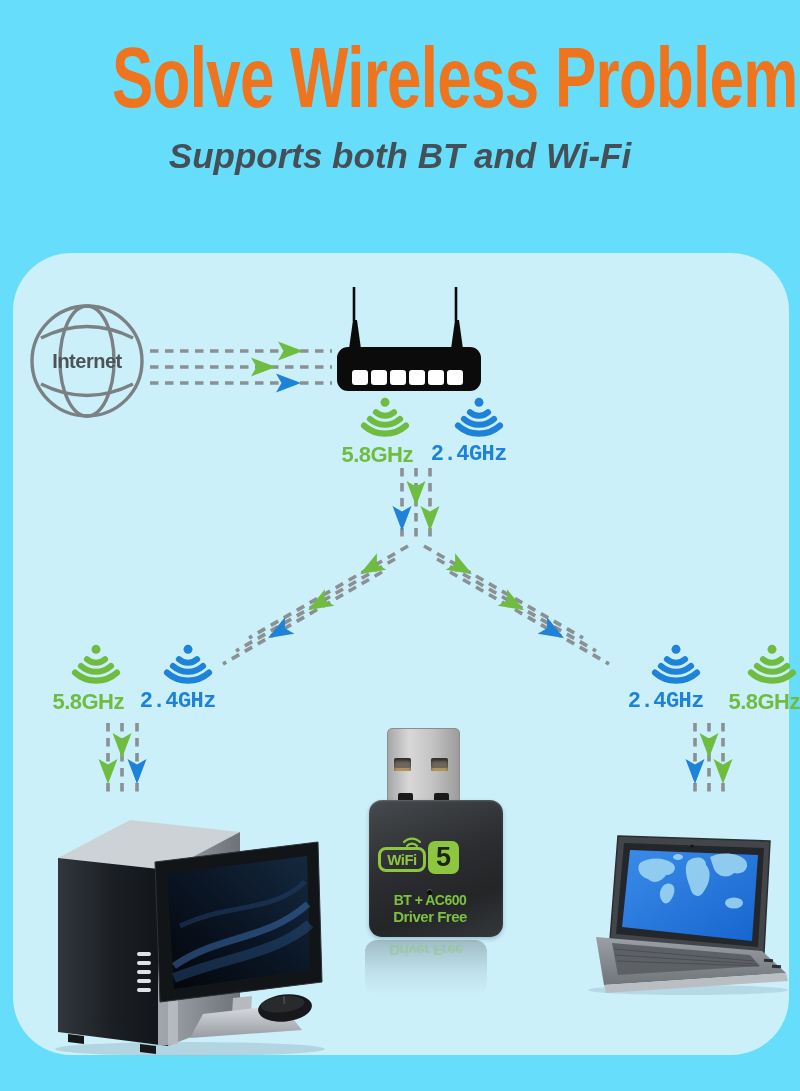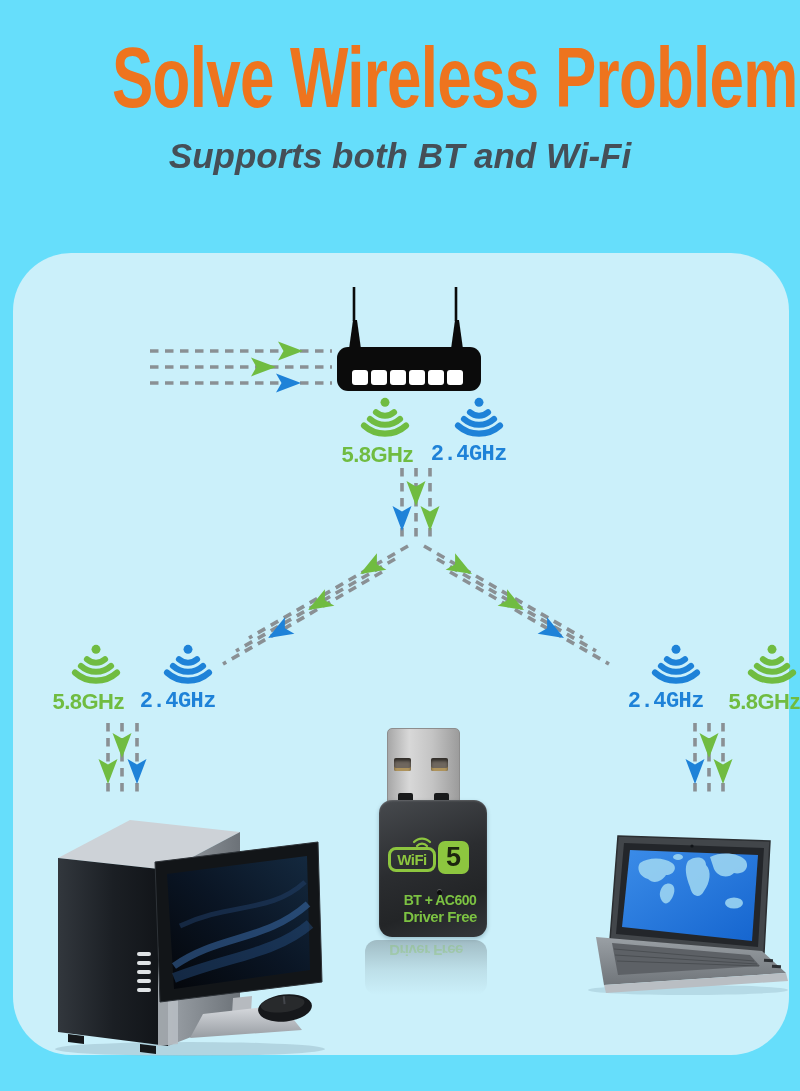--- a/index.html
+++ b/index.html
@@ -26,21 +26,21 @@
   .band svg.wifi{width:56px;height:44px;display:block;}
   .band-label{margin-top:2px;font-size:22px;font-weight:bold;letter-spacing:-0.5px;}
   
   .adapter{position:absolute;left:360px;top:720px;width:132px;height:290px;}
   .usb-metal{position:absolute;left:27px;top:8px;width:71px;height:74px;
          background:linear-gradient(90deg,#a7a7a7,#d8d8d8 30%,#c4c4c4 62%,#9c9c9c);
          border:1px solid #8d8d8d;border-radius:5px 5px 0 0;}
   .usb-hole{position:absolute;width:17px;height:13px;background:#6F675E;border-radius:2px;
          box-shadow:inset 0 3px 3px rgba(0,0,0,.55), inset 0 -3px 0 rgba(186,155,92,.85);}
   .usb-slot{position:absolute;width:15px;height:16px;background:#191A1B;border-radius:2px;}
-  .usb-body{position:absolute;left:19px;top:80px;width:108px;height:137px;border-radius:13px;
+  .usb-body{position:absolute;left:9px;top:80px;width:134px;height:137px;border-radius:13px;
          background:linear-gradient(160deg,#474A4E 0%,#2B2D30 45%,#232527 72%,#35383B 100%);
          box-shadow:inset 0 1px 2px rgba(255,255,255,.18), 0 2px 4px rgba(0,40,60,.25);}
   .wifi-box{position:absolute;left:9px;top:47px;width:48px;height:25px;border:3px solid #8DC63F;
          border-radius:8px;box-sizing:border-box;text-align:center;
          font-size:15px;line-height:20px;font-weight:bold;color:#8DC63F;letter-spacing:-0.5px;}
   .arc-mask{position:absolute;left:31px;top:45px;width:22px;height:5px;background:#2E3033;}
   .mini-arcs{position:absolute;left:33px;top:36px;}
   .five-tile{position:absolute;left:59px;top:41px;width:31px;height:33px;background:#8DC63F;
          border-radius:7px;text-align:center;font-size:27px;line-height:33px;font-weight:bold;color:#1D250F;}
   .usb-led{position:absolute;left:58px;top:90px;width:5px;height:5px;border-radius:50%;background:#0C0C0C;
@@ -121,20 +121,31 @@
       <use href="#dart" transform="translate(564 638) rotate(30)" fill="#1E82D8"></use>
       <use href="#dart" transform="translate(122 758) rotate(90)" fill="#70BC41"></use>
       <use href="#dart" transform="translate(108 784) rotate(90)" fill="#70BC41"></use>
       <use href="#dart" transform="translate(137 784) rotate(90)" fill="#1E82D8"></use>
       <use href="#dart" transform="translate(709 758) rotate(90)" fill="#70BC41"></use>
       <use href="#dart" transform="translate(695 784) rotate(90)" fill="#1E82D8"></use>
       <use href="#dart" transform="translate(723 784) rotate(90)" fill="#70BC41"></use>
     </g>
   </svg>
 
+  <div class="globe">
+    <svg width="120" height="132" viewBox="0 0 120 132">
+      <g stroke="#7B8084" stroke-width="3.4" fill="none">
+        <circle cx="60" cy="65" r="55"></circle>
+        <ellipse cx="60" cy="65" rx="27" ry="55"></ellipse>
+        <path d="M14 42 Q60 19 106 42"></path>
+        <path d="M14 88 Q60 111 106 88"></path>
+      </g>
+    </svg>
+    <div class="globe-label">Internet</div>
+  </div>
 
   <svg class="overlay" style="left:335px;top:283px" width="150" height="110" viewBox="0 0 150 110">
     <g fill="#0B0B0B">
       <path d="M19 4 V38" stroke="#0B0B0B" stroke-width="2.6" fill="none"></path>
       <polygon points="14,66 18,37 22,37 26,66"></polygon>
       <path d="M121 4 V38" stroke="#0B0B0B" stroke-width="2.6" fill="none"></path>
       <polygon points="116,66 120,37 124,37 128,66"></polygon>
       <rect x="2" y="64" width="144" height="44" rx="11"></rect>
     </g>
     <g fill="#FFFFFF">

